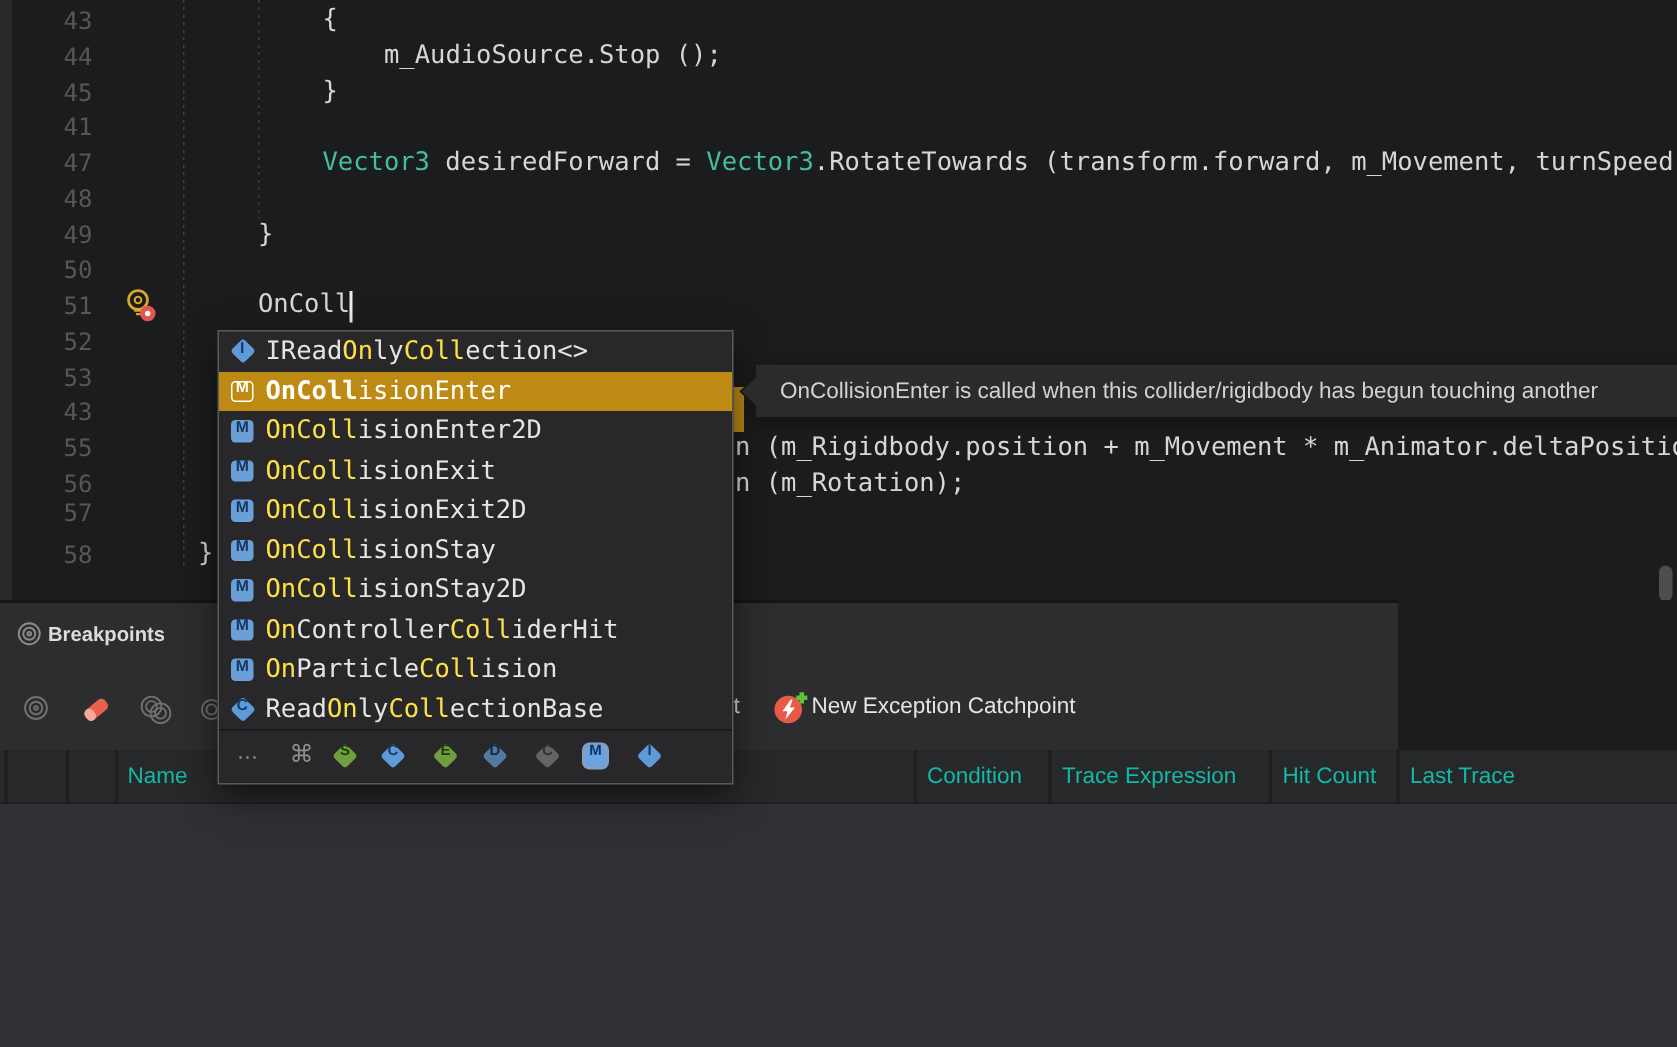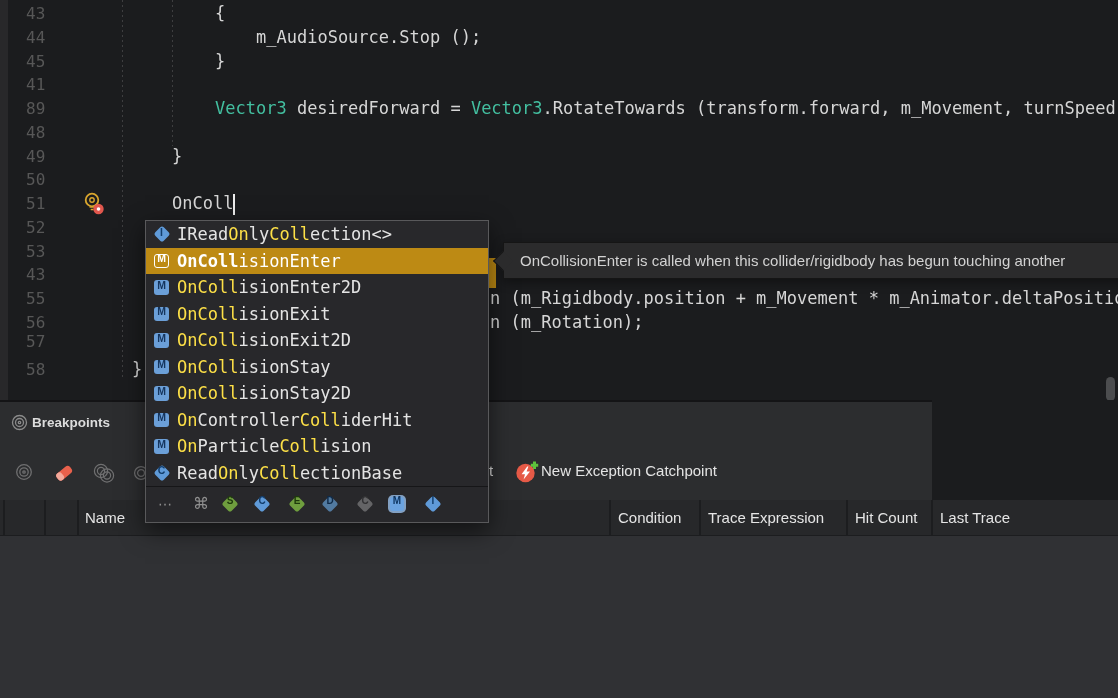--- a/index.html
+++ b/index.html
@@ -3,40 +3,40 @@
 <meta charset="utf-8">
 <style>
   *{margin:0;padding:0;box-sizing:border-box}
   html,body{width:1118px;height:698px;overflow:hidden}
   body{position:relative;background:#1b1c1e;font-family:"Liberation Sans",sans-serif}
 
   
   .editor{position:absolute;left:0;top:0;width:1118px;height:400px;background:#1b1c1e;overflow:hidden}
   .gutter-strip{position:absolute;left:0;top:0;width:8px;height:400px;background:#28282a}
   .indent-guide{position:absolute;top:0;width:1px;background-image:repeating-linear-gradient(to bottom,#3e3e40 0 2px,transparent 2px 5px)}
-  .lnum{position:absolute;left:26px;width:52px;height:23.75px;text-align:left;
+  .lnum{position:absolute;left:26px;width:52px;height:23.75px;text-align:center;
         font:16px "DejaVu Sans Mono",monospace;color:#575757;line-height:23.75px}
   .cl{position:absolute;height:23.75px;font:17px "DejaVu Sans Mono",monospace;color:#d6d6d6;
       line-height:23.75px;white-space:pre}
   .cl .type{color:#43bfa0}
   .caret{position:absolute;left:233px;top:194px;width:2px;height:21px;background:#ececec}
   .squiggle{position:absolute;left:171px;top:215px}
   .bulb{position:absolute;left:82px;top:191px}
   .scroll-thumb{position:absolute;left:1106px;top:377px;width:9px;height:24px;background:#4c4d4f;border-radius:4.5px}
 
   
   .panel{position:absolute;left:0;top:400px;width:932px;height:298px;background:#2c2d2f;border-top:2px solid #141416}
   .tab-icon{position:absolute;left:11px;top:12px}
   .tab-label{position:absolute;left:32px;top:13px;font-size:13.5px;font-weight:bold;color:#dcdcdc}
   .tb-ico{position:absolute}
   .frag{position:absolute;left:489px;top:60px;font-size:15px;color:#dadada}
   .catch-label{position:absolute;left:541px;top:60px;font-size:15px;color:#e4e4e4}
   .thead{position:absolute;left:0;top:98px;width:1118px;height:36px;background:#27282a;border-bottom:1px solid #1c1d1f}
   .thead .vsep{position:absolute;top:0;width:2px;height:36px;background:#1c1d1f}
-  .thead .hcell{position:absolute;top:0;height:36px;line-height:36px;font-size:15px;color:#e5e5e5;white-space:nowrap}
+  .thead .hcell{position:absolute;top:0;height:36px;line-height:36px;font-size:15px;color:#14b8a6;white-space:nowrap}
   .tbody{position:absolute;left:0;top:134px;width:1118px;height:164px;background:#303134}
 
   
   .popup{position:absolute;left:145px;top:220px;width:344px;height:303px;background:#28282b;
          border:1px solid #59595b;z-index:10;box-shadow:0 8px 22px rgba(0,0,0,.55)}
   .prow{position:relative;height:26.5px;display:flex;align-items:center;padding-left:7px;
         font:17px "DejaVu Sans Mono",monospace;color:#e4e4e4;white-space:pre}
   .prow .seg.m{color:#fde047}
   .prow.selected{background:#bd8a14;color:#fff}
   .prow.selected .seg.m{color:#fff;font-weight:bold}
@@ -73,21 +73,21 @@
 
 <div class="editor">
   <div class="gutter-strip"></div>
   <div class="indent-guide" style="left:122px;height:380px"></div>
   <div class="indent-guide" style="left:172px;height:146px"></div>
 
   <div class="lnum" style="top:2px">43</div>
   <div class="lnum" style="top:25.75px">44</div>
   <div class="lnum" style="top:49.5px">45</div>
   <div class="lnum" style="top:73.25px">41</div>
-  <div class="lnum" style="top:97px">89</div>
+  <div class="lnum" style="top:97px">47</div>
   <div class="lnum" style="top:120.75px">48</div>
   <div class="lnum" style="top:144.5px">49</div>
   <div class="lnum" style="top:168.25px">50</div>
   <div class="lnum" style="top:192px">51</div>
   <div class="lnum" style="top:215.75px">52</div>
   <div class="lnum" style="top:239.5px">53</div>
   <div class="lnum" style="top:263.25px">43</div>
   <div class="lnum" style="top:287px">55</div>
   <div class="lnum" style="top:310.75px">56</div>
   <div class="lnum" style="top:330px">57</div>

